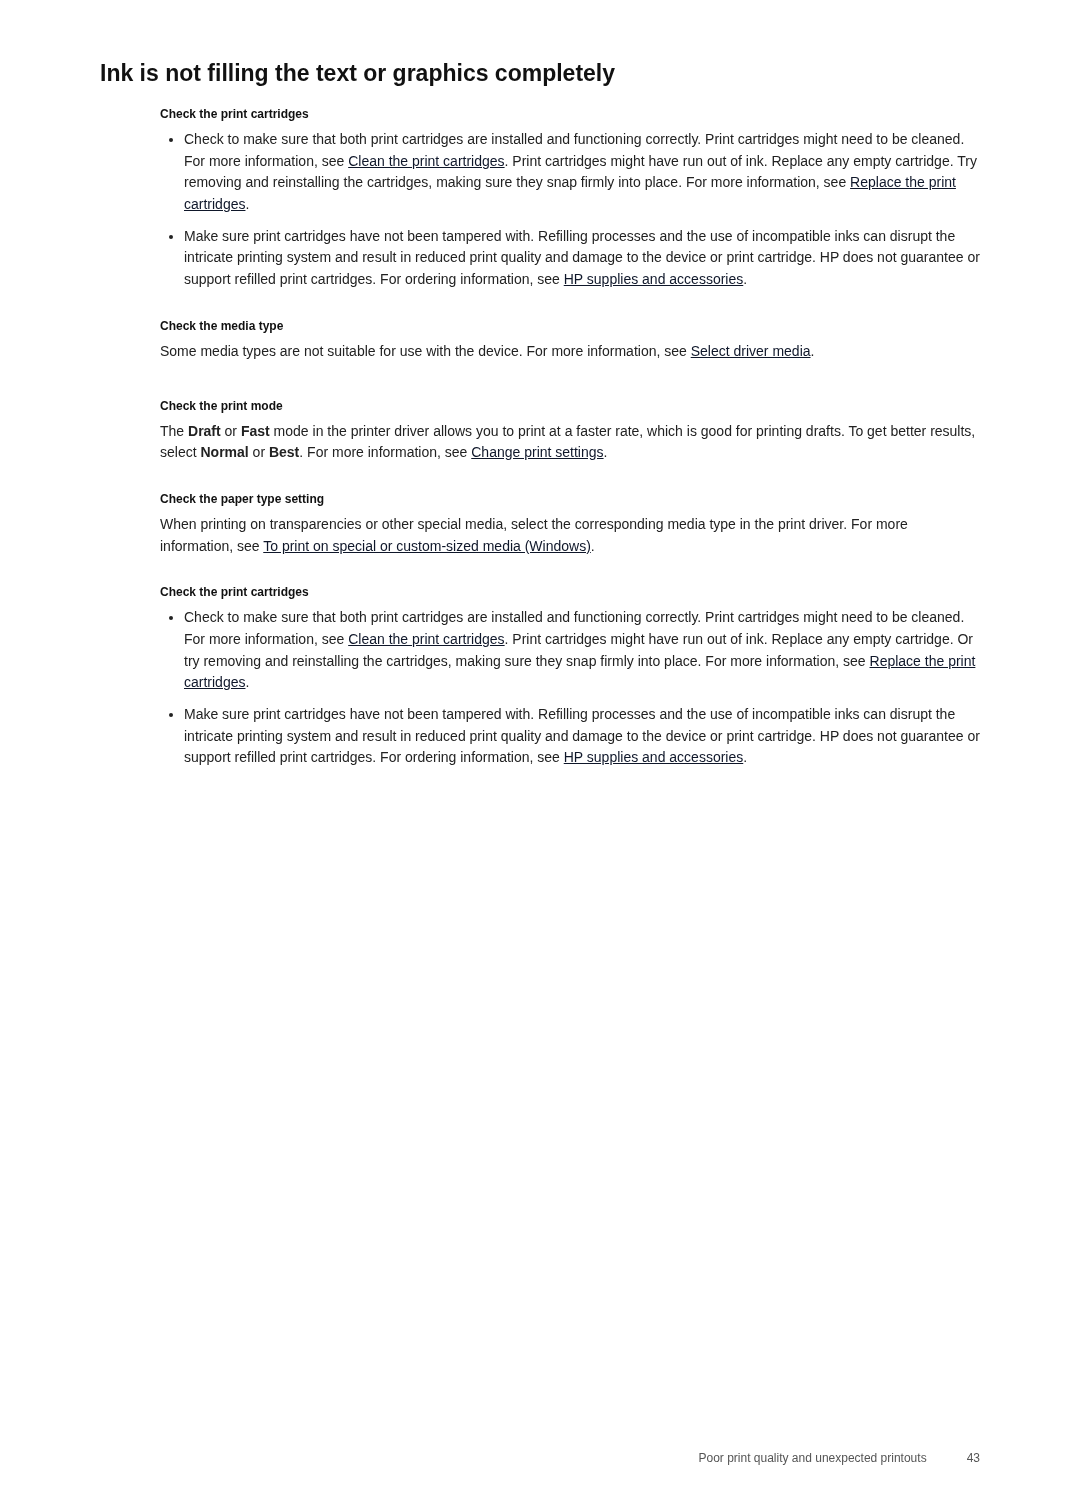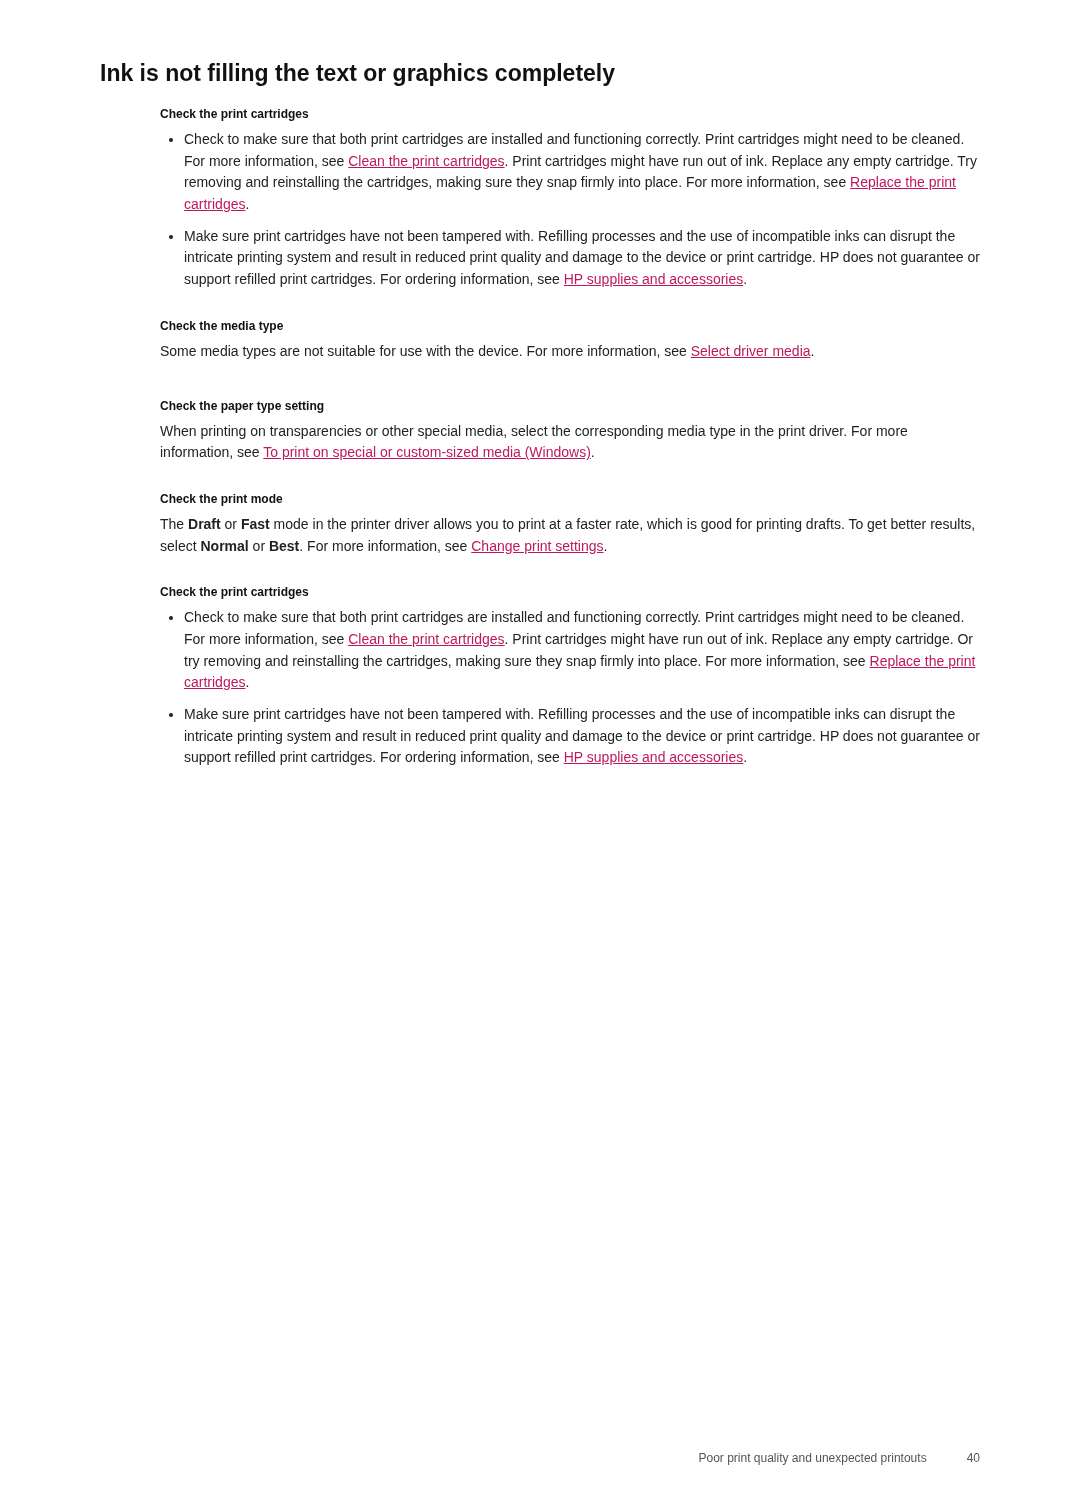--- a/index.html
+++ b/index.html
@@ -45,21 +45,21 @@
     ul {
       margin-left: 24px;
       margin-bottom: 8px;
     }
     ul li {
       line-height: 1.55;
       margin-bottom: 10px;
       list-style-type: disc;
     }
     a {
-      color: #be185d;
+      color: #0f172a;
     }
     .indent-block {
       padding-left: 60px;
     }
     .footer {
       position: absolute;
       bottom: 30px;
       right: 100px;
       font-size: 12px;
       color: #555555;
@@ -100,30 +100,30 @@
         </p>
       </div>
     </div>
   </div>
 
   <div class="main-section">
 
     <div class="indent-block">
 
       <div class="section-block">
-        <h2 class="subsection-title">Check the paper type setting</h2>
+        <h2 class="subsection-title">Check the print mode</h2>
         <p>
-          <span>When printing on transparencies or other special media, select the corresponding media type in the print driver. For more information, see </span><a href="#">To print on special or custom-sized media (Windows)</a><span>.</span>
+          <span>The </span><strong>Draft</strong><span> or </span><strong>Fast</strong><span> mode in the printer driver allows you to print at a faster rate, which is good for printing drafts. To get better results, select </span><strong>Normal</strong><span> or </span><strong>Best</strong><span>. For more information, see </span><a href="#">Change print settings</a><span>.</span>
         </p>
       </div>
 
       <div class="section-block">
-        <h2 class="subsection-title">Check the print mode</h2>
+        <h2 class="subsection-title">Check the paper type setting</h2>
         <p>
-          <span>The </span><strong>Draft</strong><span> or </span><strong>Fast</strong><span> mode in the printer driver allows you to print at a faster rate, which is good for printing drafts. To get better results, select </span><strong>Normal</strong><span> or </span><strong>Best</strong><span>. For more information, see </span><a href="#">Change print settings</a><span>.</span>
+          <span>When printing on transparencies or other special media, select the corresponding media type in the print driver. For more information, see </span><a href="#">To print on special or custom-sized media (Windows)</a><span>.</span>
         </p>
       </div>
 
       <div class="section-block">
         <h2 class="subsection-title">Check the print cartridges</h2>
         <ul>
           <li>
             <span>Check to make sure that both print cartridges are installed and functioning correctly. Print cartridges might need to be cleaned. For more information, see </span><a href="#">Clean the print cartridges</a><span>. Print cartridges might have run out of ink. Replace any empty cartridge. Or try removing and reinstalling the cartridges, making sure they snap firmly into place. For more information, see </span><a href="#">Replace the print cartridges</a><span>.</span>
           </li>
           <li>
@@ -131,14 +131,14 @@
           </li>
         </ul>
       </div>
     </div>
   </div>
 
 </div>
 
 <div class="footer">
   <span>Poor print quality and unexpected printouts</span>
-  <span>40</span>
+  <span>43</span>
 </div>
 
 </body></html>

